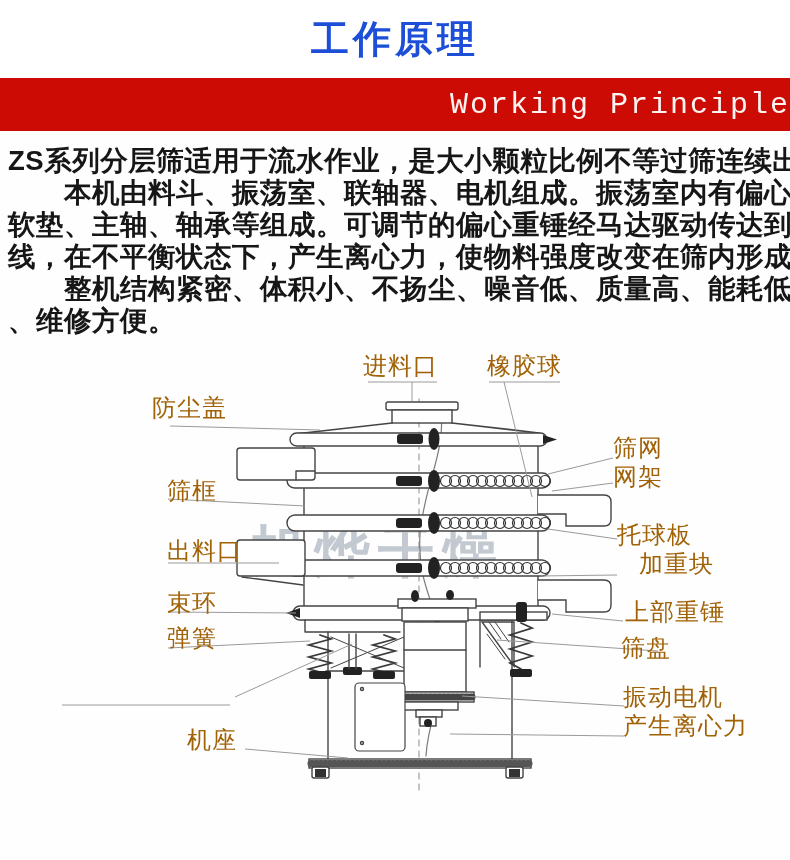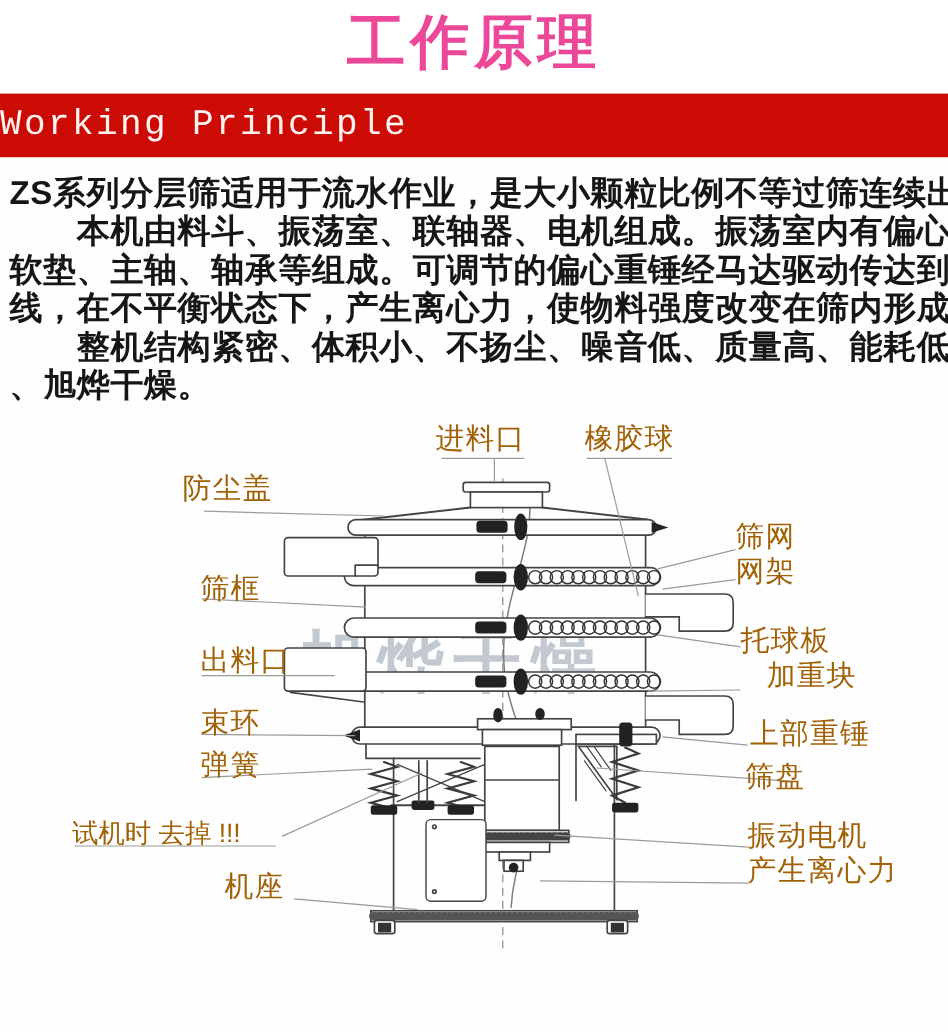--- a/index.html
+++ b/index.html
@@ -1,22 +1,22 @@
 <!DOCTYPE html>
 <html><head>
 <meta charset="utf-8">
 <style>
   html,body{margin:0;padding:0;background:#fff;}
   .page{position:relative;width:790px;height:860px;background:#fefefe;overflow:hidden;
         font-family:"Liberation Sans","DejaVu Sans",sans-serif;}
   
   .hdr{height:78px;display:flex;align-items:center;justify-content:center;background:#fff;}
-  .hdr h1{margin:0;font-family:Liberation Mono, monospace;font-weight:bold;
-          font-size:49px;color:#ec4899;letter-spacing:4px;line-height:1;}
-  .banner{height:53px;background:#cc0b04;display:flex;align-items:center;justify-content:flex-start;}
+  .hdr h1{margin:0;font-family:Liberation Serif, serif;font-weight:bold;
+          font-size:38px;color:#1d4ed8;letter-spacing:4px;line-height:1;}
+  .banner{height:53px;background:#cc0b04;display:flex;align-items:center;justify-content:flex-end;}
   .banner span{font-family:"Liberation Mono","DejaVu Sans Mono",monospace;font-size:30px;
                color:#fdf4f2;letter-spacing:2px;}
   
   .intro{margin:14px 4px 0 8px;color:#161616;font-weight:600;}
   .intro .ln{font-size:27.5px;line-height:32px;white-space:nowrap;letter-spacing:0.5px;}
   
   .diagram{position:relative;height:461px;margin-top:2px;}
   .diagram svg{position:absolute;left:0;top:0;}
   .wm{position:absolute;left:250px;top:176px;font-size:56px;letter-spacing:8px;color:#c3c9d0;
       font-weight:600;z-index:0;white-space:nowrap;}
@@ -36,21 +36,21 @@
   <div class="banner">
     <span>Working Principle</span>
   </div>
 
   <div class="intro">
     <div class="ln">ZS系列分层筛适用于流水作业，是大小颗粒比例不等过筛连续出料的理想</div>
     <div class="ln">　　本机由料斗、振荡室、联轴器、电机组成。振荡室内有偏心轮、橡胶</div>
     <div class="ln">软垫、主轴、轴承等组成。可调节的偏心重锤经马达驱动传达到主轴中心</div>
     <div class="ln">线，在不平衡状态下，产生离心力，使物料强度改变在筛内形成轨道旋涡</div>
     <div class="ln">　　整机结构紧密、体积小、不扬尘、噪音低、质量高、能耗低、移动</div>
-    <div class="ln">、旭烨干燥。</div>
+    <div class="ln">、维修方便。</div>
   </div>
 
   <div class="diagram">
     <div class="wm">旭烨干燥</div>
 
     <svg width="790" height="461" viewBox="0 0 790 461">
       <g stroke="#444" stroke-width="1.4" fill="none" stroke-linecap="round">
 
         <path d="M419,60 V453" stroke="#8a8a8a" stroke-width="1" stroke-dasharray="6,5"></path>
 
@@ -214,19 +214,18 @@
     <div class="lbl" style="left:613px;top:96px">筛网</div>
     <div class="lbl" style="left:613px;top:125px">网架</div>
     <div class="lbl" style="left:167px;top:139px">筛框</div>
     <div class="lbl" style="left:617px;top:183px">托球板</div>
     <div class="lbl" style="left:167px;top:199px">出料口</div>
     <div class="lbl" style="left:639px;top:212px">加重块</div>
     <div class="lbl" style="left:167px;top:251px">束环</div>
     <div class="lbl" style="left:625px;top:260px">上部重锤</div>
     <div class="lbl" style="left:167px;top:286px">弹簧</div>
     <div class="lbl" style="left:621px;top:296px">筛盘</div>
-    <div class="lbl small" style="left:60px;top:344px">试机时 去掉 !!!</div>
     <div class="lbl" style="left:623px;top:345px">振动电机</div>
     <div class="lbl" style="left:623px;top:374px">产生离心力</div>
     <div class="lbl" style="left:187px;top:388px">机座</div>
   </div>
 
 </div>
 
 </body></html>

